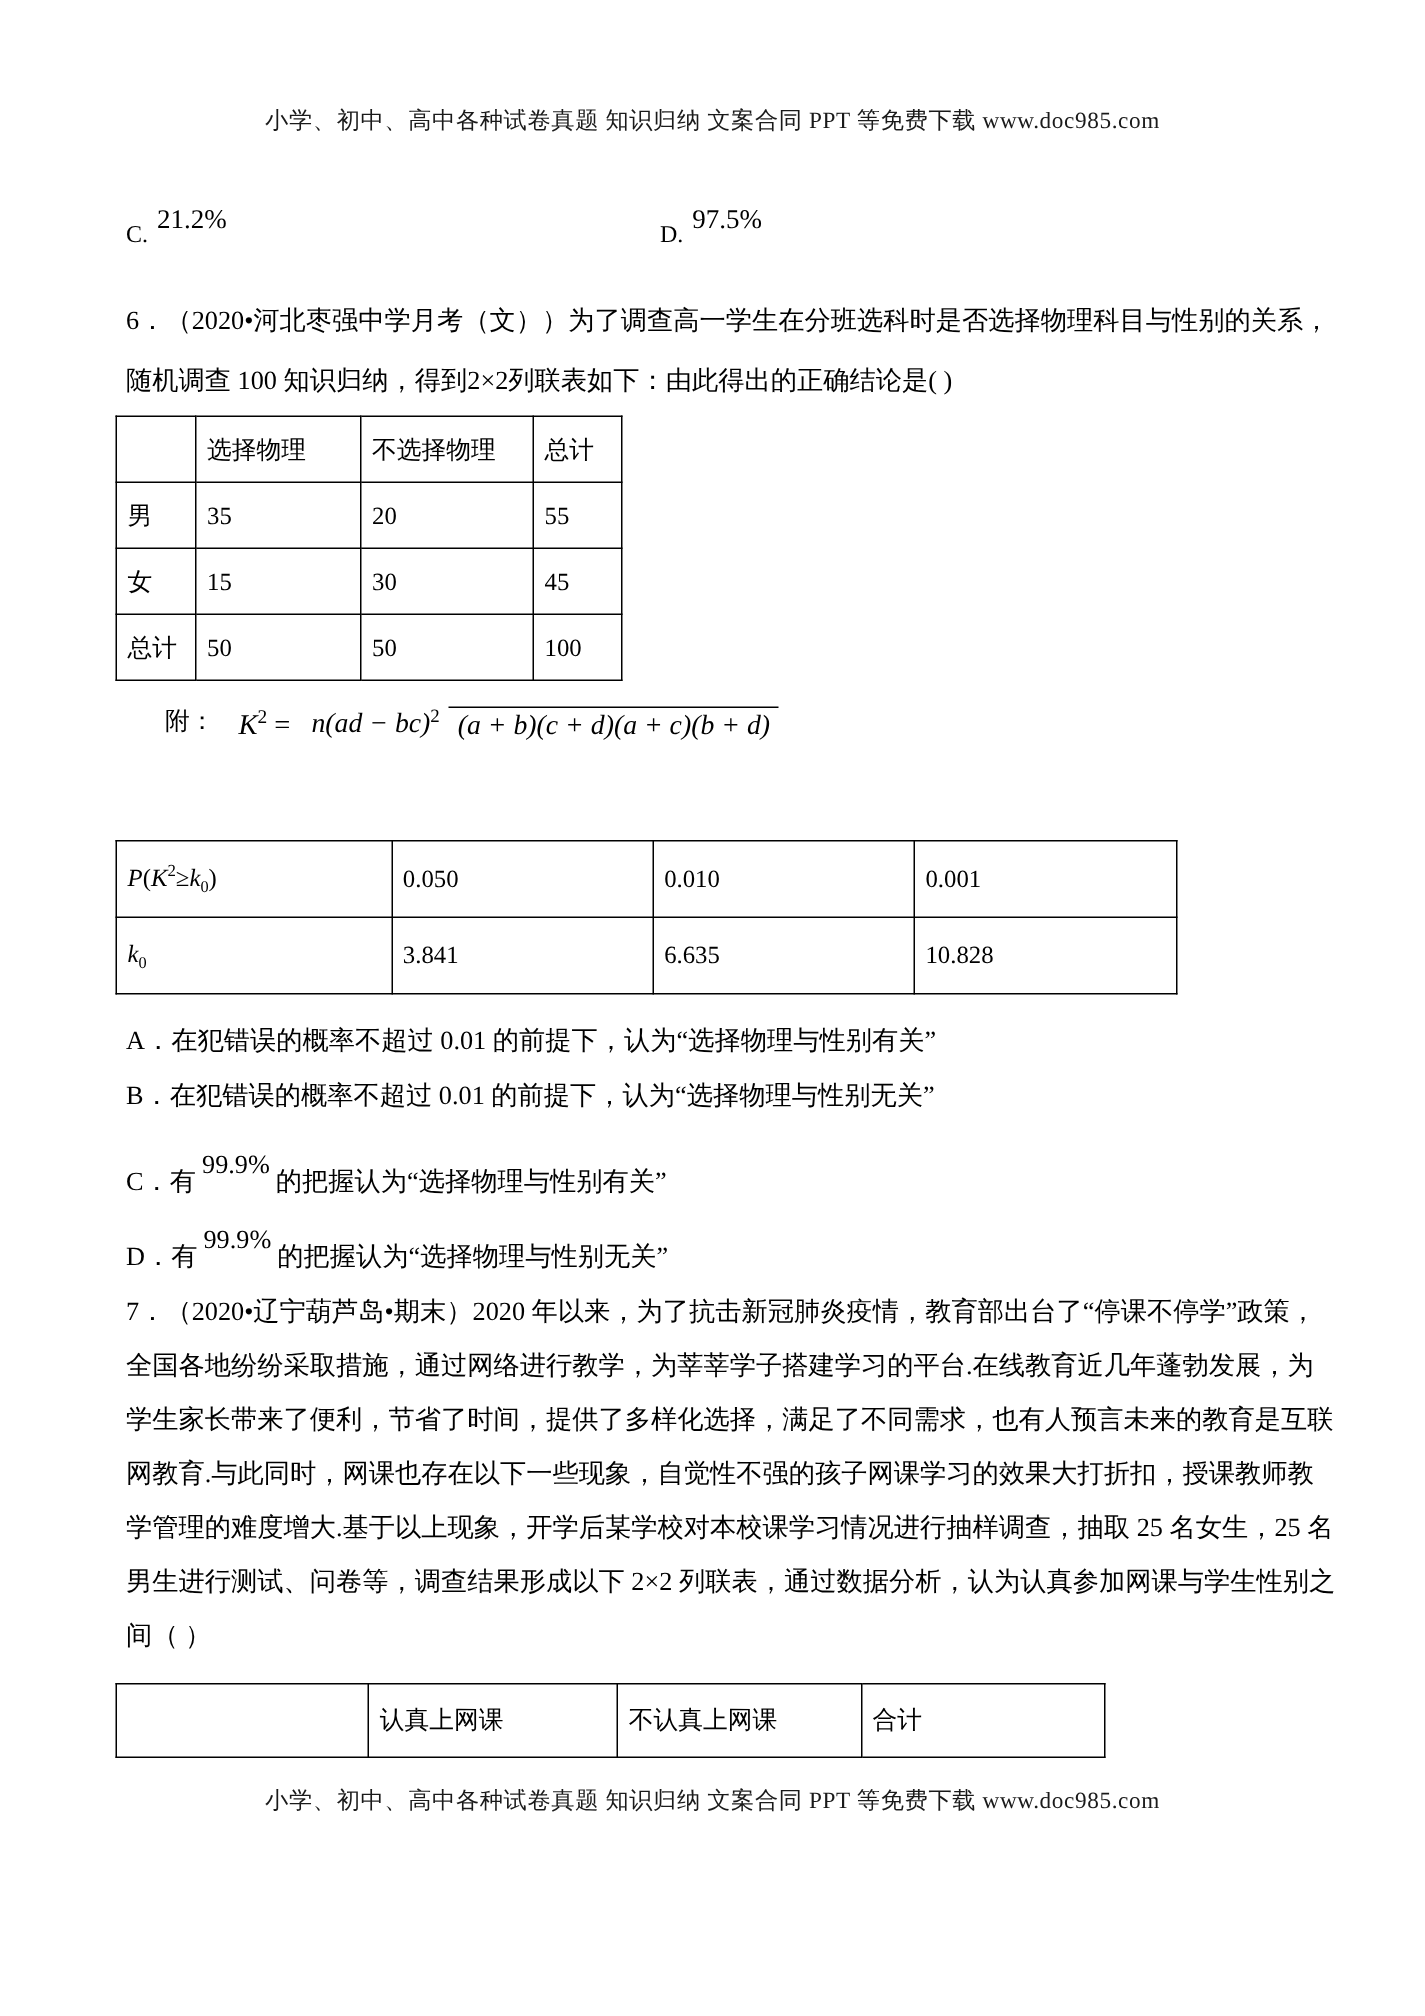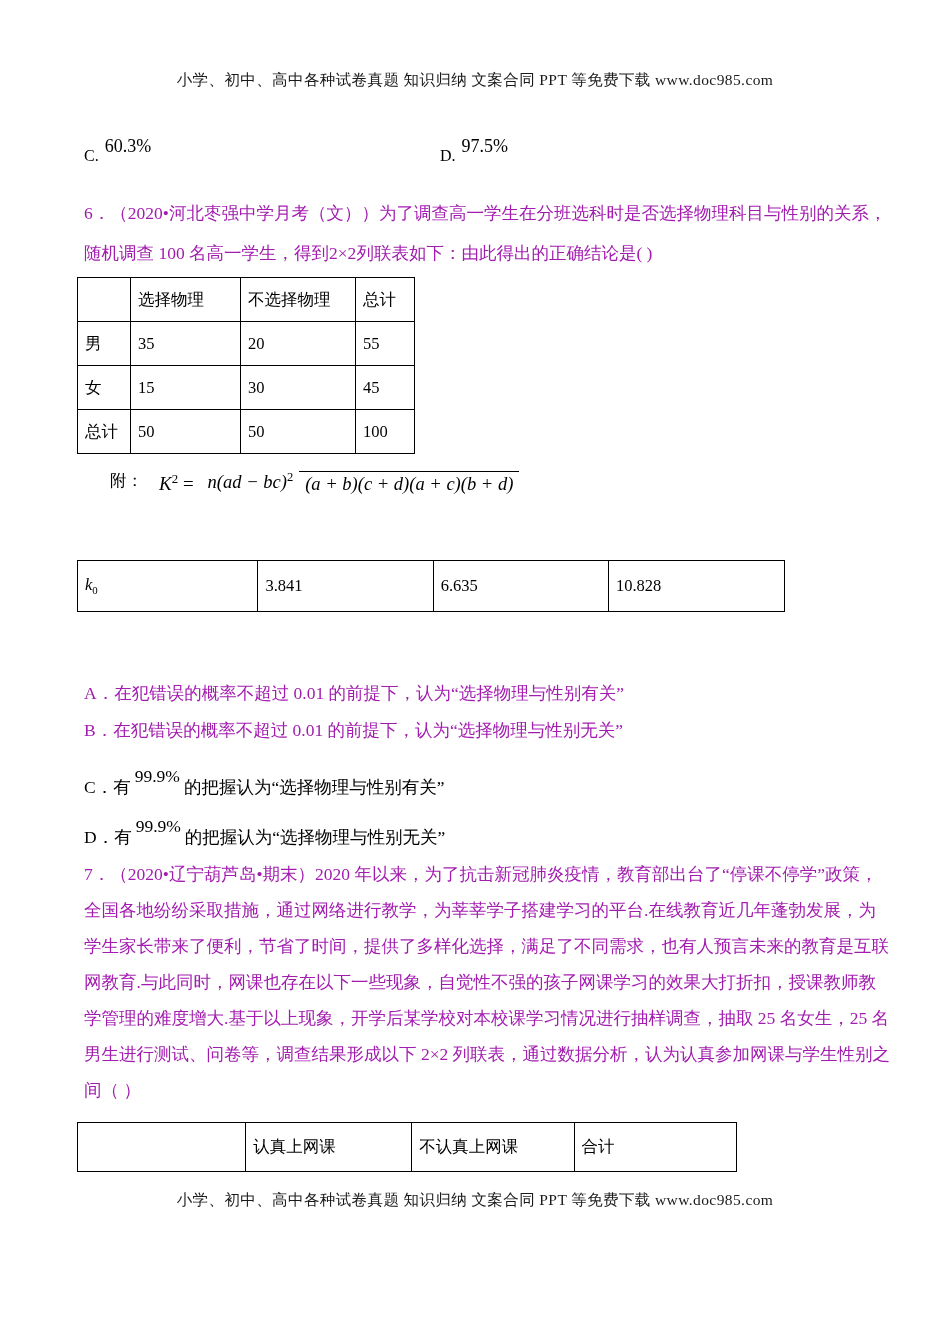--- a/index.html
+++ b/index.html
@@ -32,21 +32,21 @@
   }
   .watermark-top { top: 70px; }
   .watermark-bottom { top: 1190px; }
 
   
   .line {
     position: absolute;
     font-size: 17.5px;
     line-height: 1.0;
     white-space: nowrap;
-    color: #a21caf;
+    color: #000000;
   }
 
   
   .opt-top {
     position: absolute;
     font-size: 17px;
   }
   .opt-label {
     font-size: 16px;
     vertical-align: baseline;
@@ -152,30 +152,30 @@
   }
 </style>
 </head>
 <body>
 
 <div class="page">
 
   <div class="watermark watermark-top">小学、初中、高中各种试卷真题 知识归纳 文案合同 PPT 等免费下载  www.doc985.com</div>
 
   <div class="opt-top" style="left:84px; top:145px;">
-    <span class="opt-label">C.</span><span class="opt-val">60.3%</span>
+    <span class="opt-label">C.</span><span class="opt-val">21.2%</span>
   </div>
   <div class="opt-top" style="left:440px; top:145px;">
     <span class="opt-label">D.</span><span class="opt-val">97.5%</span>
   </div>
 
   <div class="line" style="left:84px; top:205px;">6．（2020•河北枣强中学月考（文））为了调查高一学生在分班选科时是否选择物理科目与性别的关系，</div>
 
   <div class="line" style="left:84px; top:245px;">
-    <span>随机调查 100 名高一学生，得到</span><span class="mathup">2×2</span><span>列联表如下：由此得出的正确结论是(  )</span>
+    <span>随机调查 100 知识归纳，得到</span><span class="mathup">2×2</span><span>列联表如下：由此得出的正确结论是(  )</span>
   </div>
 
   <table class="doc-table" id="table-contingency">
     <tbody>
         <tr>
       <td class="c0"></td>
       <td class="c1">选择物理</td>
       <td class="c2">不选择物理</td>
       <td class="c3">总计</td>
     </tr>
@@ -205,20 +205,28 @@
     <span class="lhs"><span>K</span><sup class="sm">2</sup>
       <span class="mathup">=</span></span>
     <span class="frac">
       <span class="num"><span>n</span><span>(ad − bc)</span><sup class="sm">2</sup></span>
       <span class="den">(a + b)(c + d)(a + c)(b + d)</span>
     </span>
   </div>
 
   <table class="doc-table" id="table-critical">
     <tbody>
+        <tr>
+      <td class="k0">
+        <span class="math">P</span><span class="mathup">(</span><span class="math">K</span><sup class="sm">2</sup><span class="mathup">≥</span><span class="math">k</span><sub class="sm">0</sub><span class="mathup">)</span>
+      </td>
+      <td class="kv">0.050</td>
+      <td class="kv">0.010</td>
+      <td class="kv">0.001</td>
+    </tr>
     <tr>
       <td class="k0">
         <span class="math">k</span><sub class="sm">0</sub>
       </td>
       <td class="kv">3.841</td>
       <td class="kv">6.635</td>
       <td class="kv">10.828</td>
     </tr>
   </tbody>
     </table>

